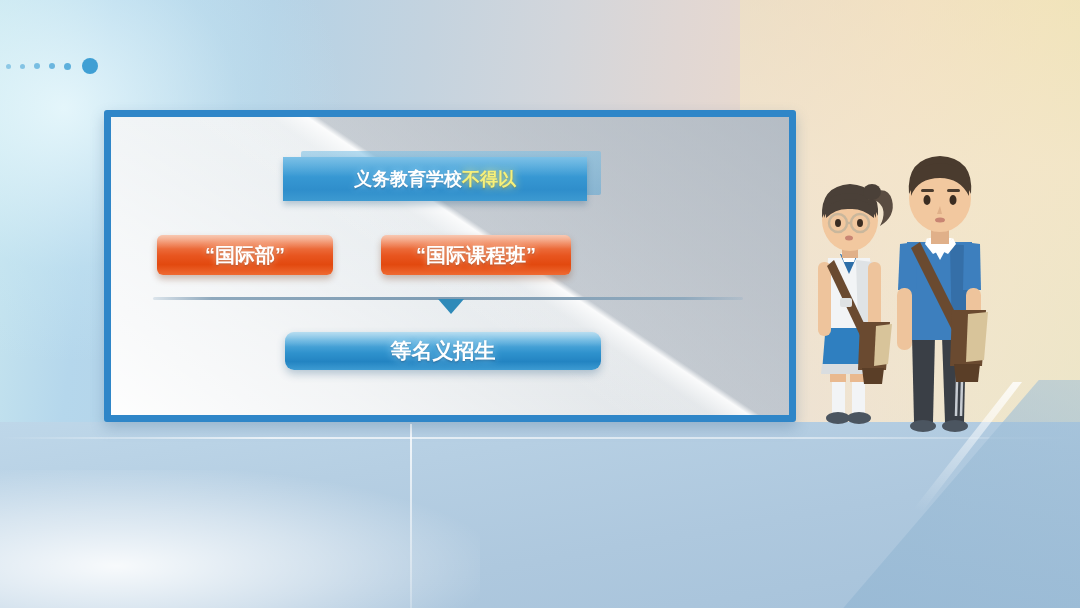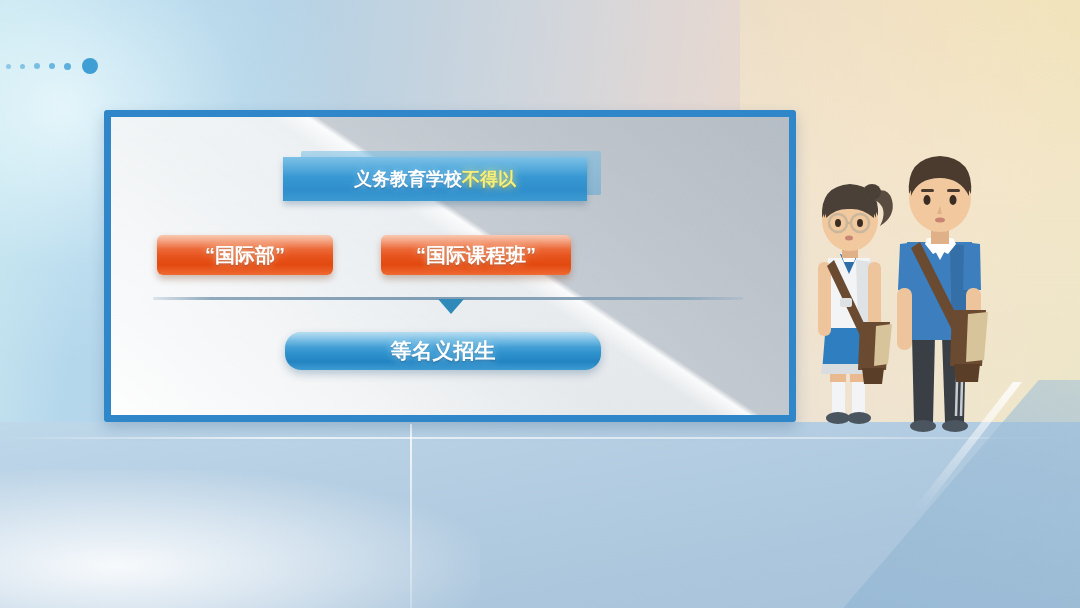--- a/index.html
+++ b/index.html
@@ -200,21 +200,21 @@
     width: 0; height: 0;
     border-left: 13px solid transparent;
     border-right: 13px solid transparent;
     border-top: 15px solid #2f8ab9;
   }
 
   
   .pill-blue {
     position: absolute; left: 174px; top: 215px;
     width: 316px; height: 38px;
-    border-radius: 16px;
+    border-radius: 9px;
     background: linear-gradient(180deg, #8cc9e8 0%, #5eb1df 20%, #2f92cd 55%, #2384c2 78%, #3d9bd2 100%);
     display: flex; align-items: center; justify-content: center;
     box-shadow: 0 4px 8px rgba(40,90,130,.3);
     overflow: hidden;
   }
   .pill-blue::before {
     content:''; position:absolute; left:0; top:0; width:100%; height:40%;
     background: linear-gradient(180deg, rgba(255,255,255,.38), rgba(255,255,255,0));
   }
   .pill-blue .txt {

